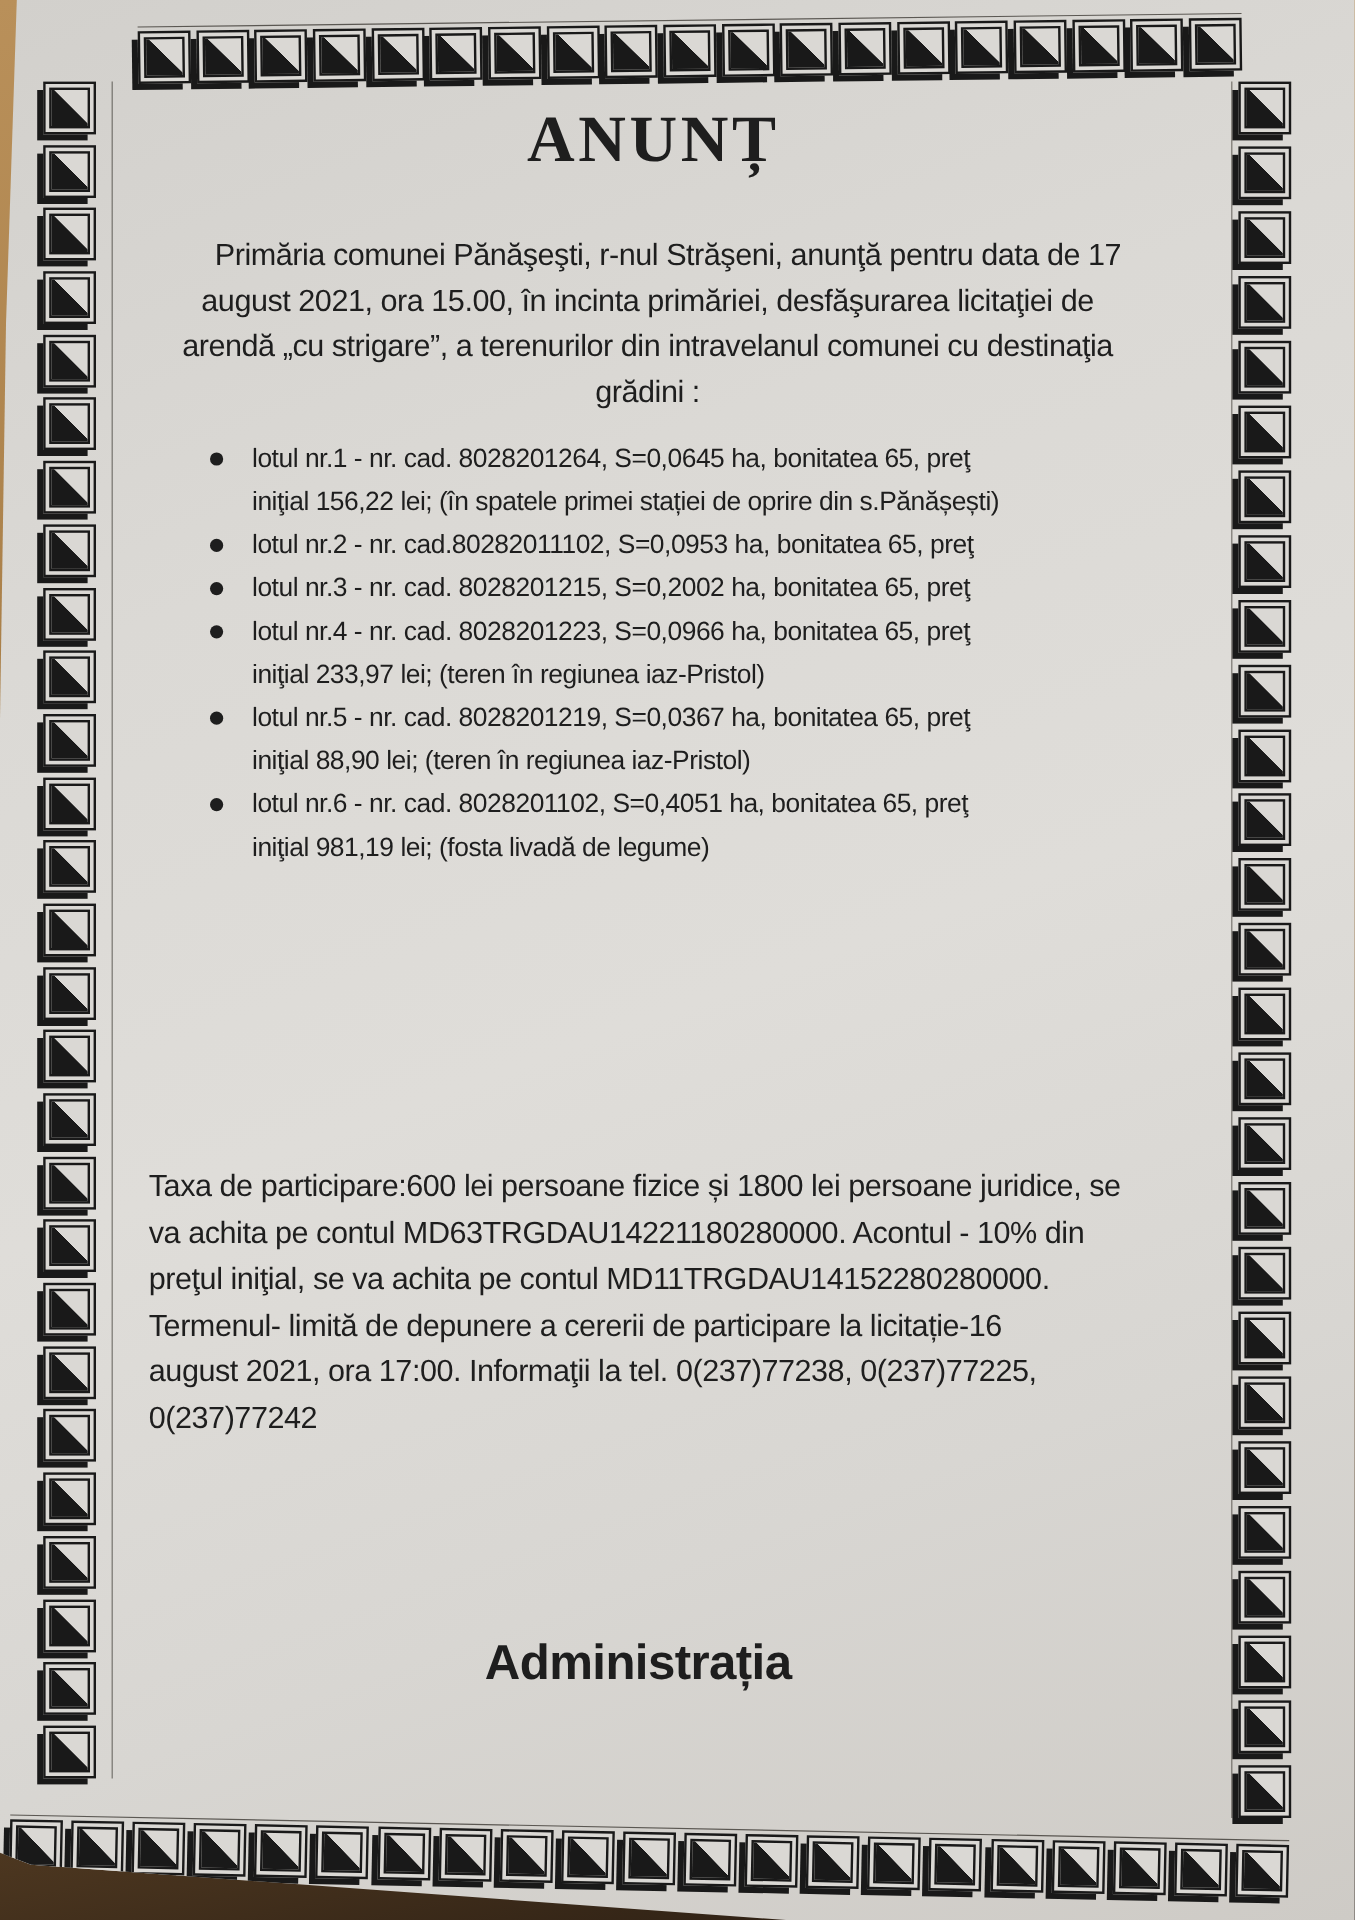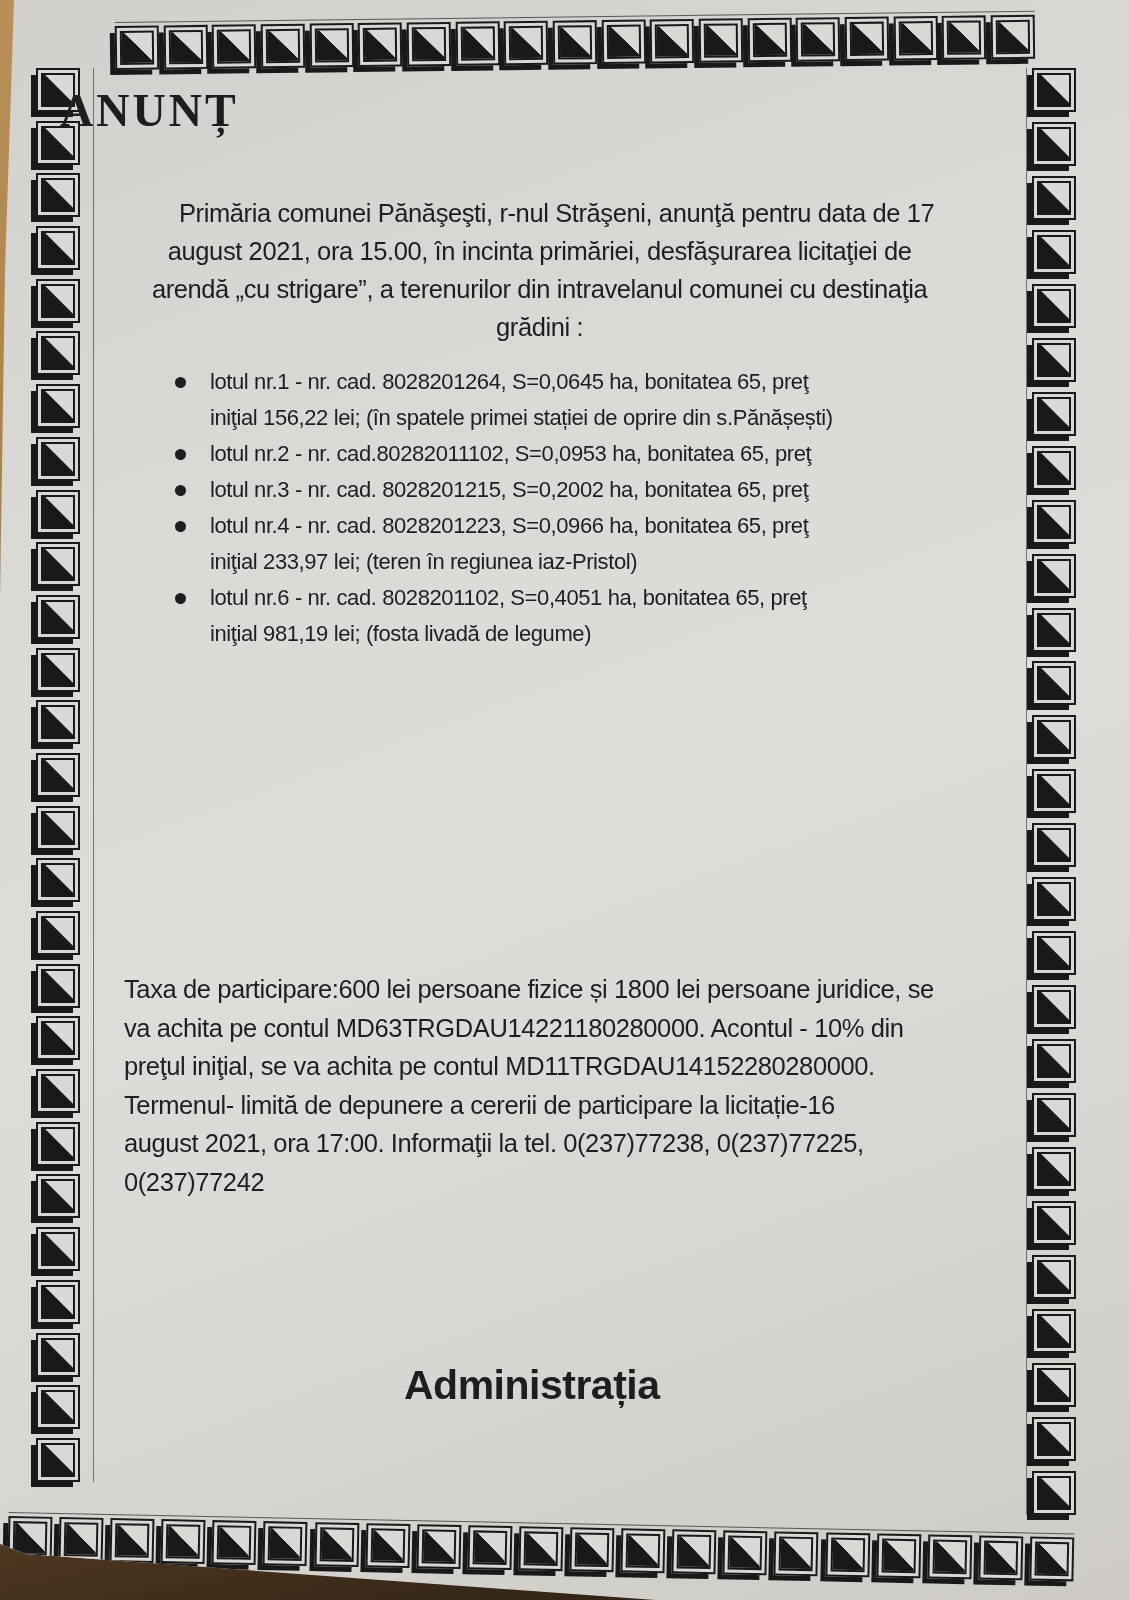--- a/index.html
+++ b/index.html
@@ -29,22 +29,22 @@
     box-shadow:-6px 6px 0 -1px #191919;
   }
   .tile::after{
     content:"";position:absolute;inset:3px;
     border:2px solid #191919;
     background:linear-gradient(to bottom left,rgba(0,0,0,0) 46%,#191919 47%);
   }
   
   .ink{color:#1e1e1e;}
   .title{
-    position:absolute;top:84px;left:60px;right:100px;
-    font-family:"Liberation Serif",serif;font-weight:bold;font-size:46px;letter-spacing:3px;
+    position:absolute;top:84px;left:60px;right:100px;text-align:center;
+    font-family:"Liberation Serif",serif;font-weight:bold;font-size:55px;letter-spacing:3px;
   }
   .line{white-space:nowrap;}
   .intro{position:absolute;left:145px;top:194px;font-size:25.5px;letter-spacing:-0.4px;line-height:38px;text-align:center;}
   .intro .line:first-child{padding-left:34px;}
   .lots{position:absolute;left:172px;top:364px;font-size:22px;letter-spacing:-0.4px;line-height:36px;}
   .lot-item{position:relative;padding-left:38px;}
   .bullet{
     position:absolute;left:3px;top:13px;width:11px;height:11px;border-radius:50%;background:#1e1e1e;
   }
   .payment{position:absolute;left:124px;top:970px;font-size:25.5px;letter-spacing:-0.4px;line-height:38.5px;}
@@ -181,20 +181,25 @@
       <div class="line">lotul nr.2 - nr. cad.80282011102, S=0,0953 ha, bonitatea 65, preţ</div>
     </div>
     <div class="lot-item">
       <span class="bullet"></span>
       <div class="line">lotul nr.3 - nr. cad. 8028201215, S=0,2002 ha, bonitatea 65, preţ</div>
     </div>
     <div class="lot-item">
       <span class="bullet"></span>
       <div class="line">lotul nr.4 - nr. cad. 8028201223, S=0,0966 ha, bonitatea 65, preţ</div>
       <div class="line">iniţial 233,97 lei; (teren în regiunea iaz-Pristol)</div>
+    </div>
+    <div class="lot-item">
+      <span class="bullet"></span>
+      <div class="line">lotul nr.5 - nr. cad. 8028201219, S=0,0367 ha, bonitatea 65, preţ</div>
+      <div class="line">iniţial 88,90 lei; (teren în regiunea iaz-Pristol)</div>
     </div>
     <div class="lot-item">
       <span class="bullet"></span>
       <div class="line">lotul nr.6 - nr. cad. 8028201102, S=0,4051 ha, bonitatea 65, preţ</div>
       <div class="line">iniţial 981,19 lei; (fosta livadă de legume)</div>
     </div>
   </div>
 
   <div class="payment ink">
     <div class="line">Taxa de participare:600 lei persoane fizice și 1800 lei persoane juridice, se</div>

